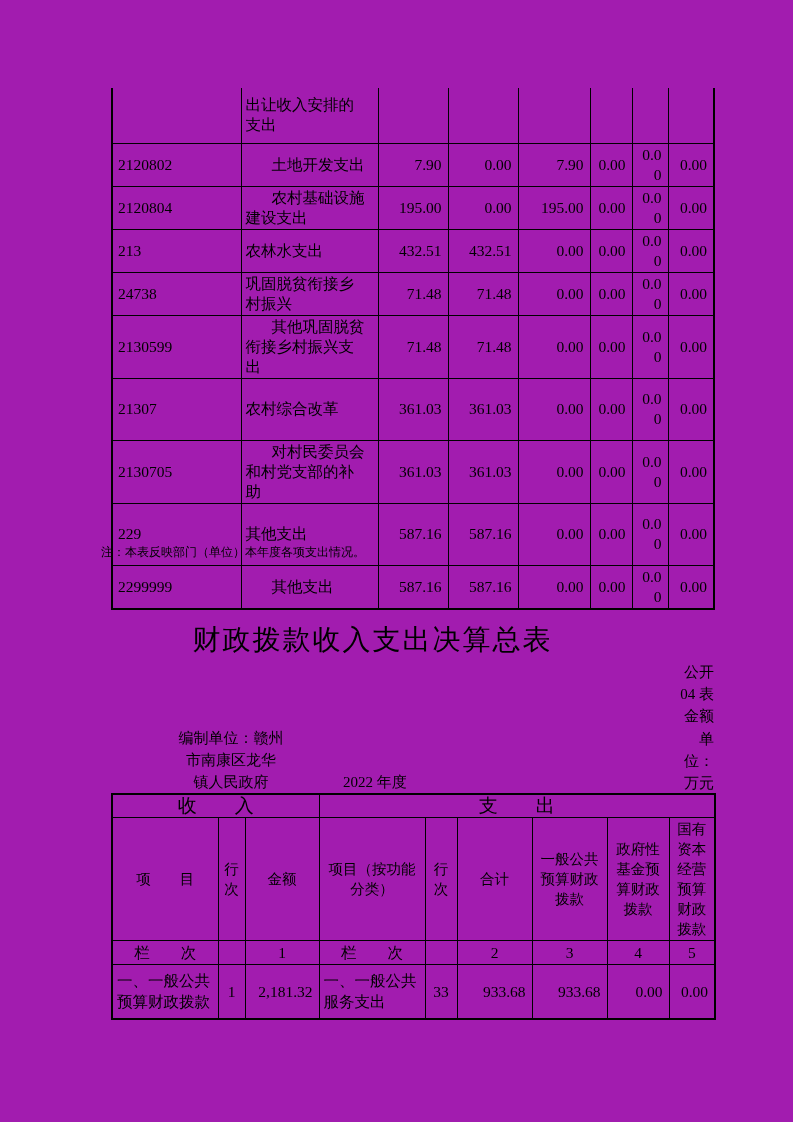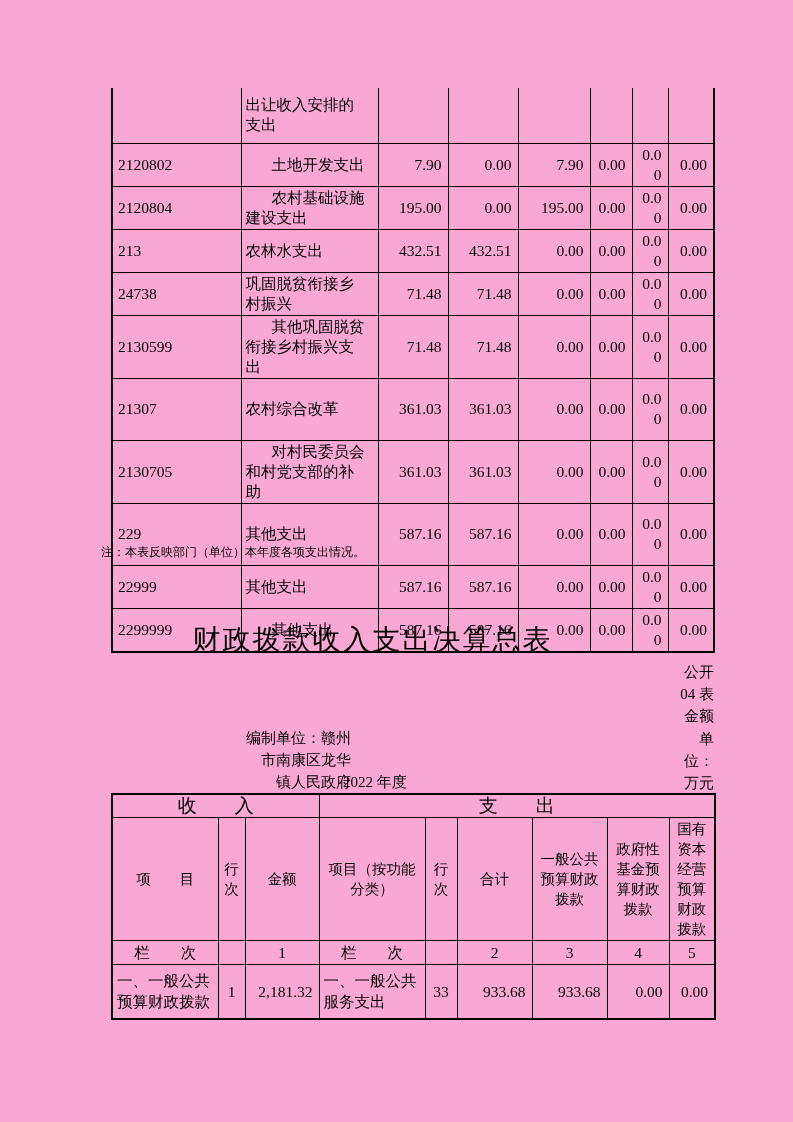--- a/index.html
+++ b/index.html
@@ -1,21 +1,21 @@
 <!DOCTYPE html>
 <html><head>
 <meta charset="utf-8">
 <style>
   * { box-sizing: border-box; }
   html, body { margin: 0; padding: 0; background: #ffffff; }
   .page {
     position: relative;
     width: 793px;
     height: 1122px;
-    background: #f9a8d4;
+    background: #a21caf;
     color: #000000;
     font-family: "Liberation Serif", "DejaVu Serif", serif;
     overflow: hidden;
   }
   table {
     position: absolute;
     border-collapse: collapse;
     table-layout: fixed;
   }
   td, th {
@@ -85,21 +85,21 @@
     width: 80px;
     text-align: right;
     font-size: 15px;
     line-height: 22.2px;
   }
   .meta-left {
     position: absolute;
     left: 111px;
     top: 727px;
     width: 240px;
-    text-align: right;
+    text-align: center;
     font-size: 15px;
     line-height: 22px;
   }
   .year {
     position: absolute;
     left: 343px;
     top: 771px;
     font-size: 15px;
     line-height: 22px;
   }
@@ -225,30 +225,20 @@
           <td class="name indent">对村民委员会和村党支部的补助</td>
           <td class="val">361.03</td>
           <td class="val">361.03</td>
           <td class="val">0.00</td>
           <td class="val">0.00</td>
           <td class="val">0.00</td>
           <td class="val">0.00</td>
         </tr>
         <tr>
           <td class="code">229</td>
-          <td class="name">其他支出</td>
-          <td class="val">587.16</td>
-          <td class="val">587.16</td>
-          <td class="val">0.00</td>
-          <td class="val">0.00</td>
-          <td class="val">0.00</td>
-          <td class="val">0.00</td>
-        </tr>
-        <tr>
-          <td class="code">22999</td>
           <td class="name">其他支出</td>
           <td class="val">587.16</td>
           <td class="val">587.16</td>
           <td class="val">0.00</td>
           <td class="val">0.00</td>
           <td class="val">0.00</td>
           <td class="val">0.00</td>
         </tr>
         <tr>
           <td class="code">2299999</td>

